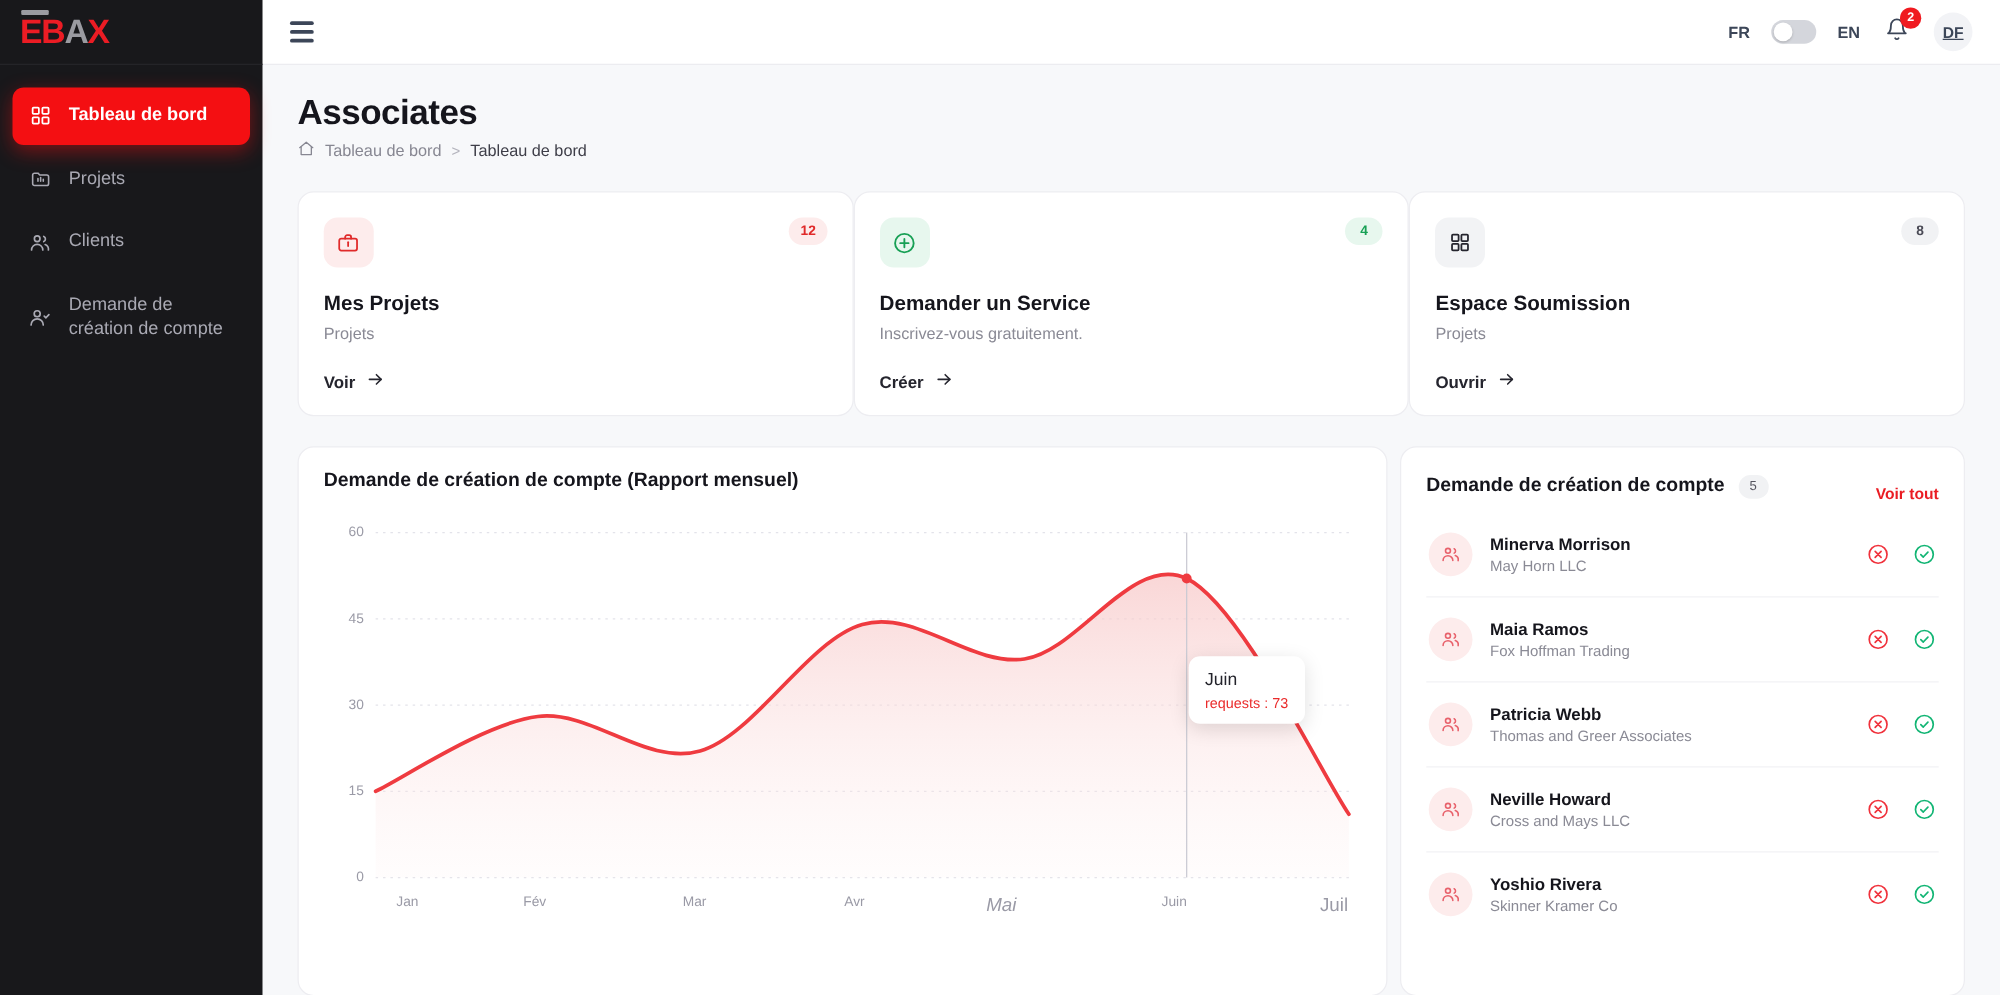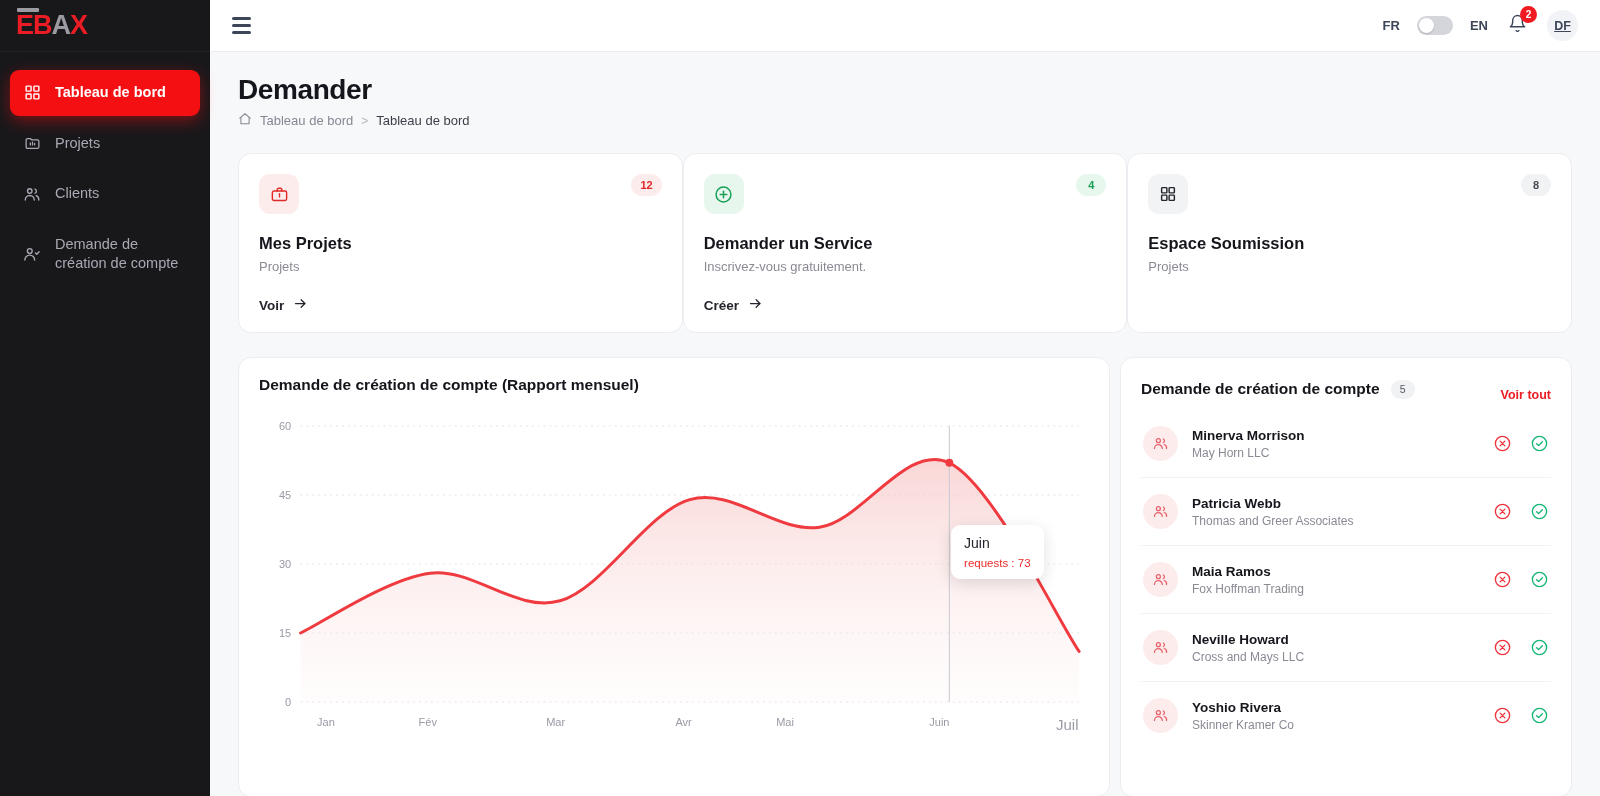--- a/index.html
+++ b/index.html
@@ -78,21 +78,21 @@
     font-size:12.5px; font-weight:bold; color:#3c4658; cursor:pointer;text-decoration:underline;
   }
 
   .content { flex:1 1 auto; padding:22px 28px 0 28px; overflow:hidden; }
   .page-title { font-size:28px; font-weight:bold; letter-spacing:-.4px; color:#15151c; }
   .breadcrumb { display:flex; align-items:center; gap:8px; margin-top:6px; font-size:13px; color:#878792; }
   .breadcrumb .sep { color:#b4b4bd; font-size:12px; }
   .breadcrumb .crumb-active { color:#3e3e48; }
 
   
-  .cards { display:flex; margin-top:24px; }
+  .cards { display:flex; margin-top:24px;justify-content:flex-end; }
   .card {
     flex:1 1 0; background:#fff; border:1px solid #ededf1; border-radius:13px;
     padding:20px 20px 18px 20px; min-height:180px;
     display:flex; flex-direction:column;
   }
   .card-top { display:flex; align-items:flex-start; }
   .card-icon {
     width:40px; height:40px; border-radius:11px;
     display:flex; align-items:center; justify-content:center;
   }
@@ -236,21 +236,21 @@
             </svg>
           </span>
           <span class="bell-badge">2</span>
         </div>
         <div class="avatar">DF</div>
       </div>
     </header>
 
     <div class="content">
 
-      <h1 class="page-title">Demander</h1>
+      <h1 class="page-title">Associates</h1>
       <div class="breadcrumb">
         <span>
           <svg width="14" height="14" viewBox="0 0 24 24" fill="none" stroke="#878792" stroke-width="1.8" stroke-linecap="round" stroke-linejoin="round">
             <path d="M3 10.5L12 3l9 7.5"></path>
               <path d="M5 9.5V20h14V9.5"></path>
           </svg>
         </span>
         <span>Tableau de bord</span>
         <span class="sep">&gt;</span>
         <span class="crumb-active">Tableau de bord</span>
@@ -313,20 +313,29 @@
                 <rect x="3.5" y="3.5" width="7" height="7" rx="1"></rect>
                   <rect x="13.5" y="3.5" width="7" height="7" rx="1"></rect>
                 <rect x="3.5" y="13.5" width="7" height="7" rx="1"></rect>
                   <rect x="13.5" y="13.5" width="7" height="7" rx="1"></rect>
               </svg>
             </div>
             <div class="card-badge gray">8</div>
           </div>
           <div class="card-title">Espace Soumission</div>
           <div class="card-sub">Projets</div>
+          <div class="card-link">
+            <span>Ouvrir</span>
+            <span>
+              <svg width="15" height="15" viewBox="0 0 24 24" fill="none" stroke="#25252e" stroke-width="2" stroke-linecap="round" stroke-linejoin="round">
+                  <path d="M4 12h15"></path>
+                  <path d="M13 6l6 6-6 6"></path>
+                </svg>
+            </span>
+          </div>
         </div>
 
       </section>
 
       <section class="bottom">
 
         <div class="chart-card">
           <div class="chart-title">Demande de création de compte (Rapport mensuel)</div>
           <div class="chart-area">
             <svg id="chart-svg" width="100%" height="330" viewBox="0 0 840 330" preserveAspectRatio="none">
@@ -349,21 +358,21 @@
             <div id="chart-labels">
                 <div style="font-size: 11px; color: rgb(154, 154, 166); transform: translate(-100%, -50%); white-space: nowrap; position: absolute; left: 32.1357px; top: 288px;">0</div>
                 <div style="font-size: 11px; color: rgb(154, 154, 166); transform: translate(-100%, -50%); white-space: nowrap; position: absolute; left: 32.1357px; top: 219px;">15</div>
                 <div style="font-size: 11px; color: rgb(154, 154, 166); transform: translate(-100%, -50%); white-space: nowrap; position: absolute; left: 32.1357px; top: 150px;">30</div>
                 <div style="font-size: 11px; color: rgb(154, 154, 166); transform: translate(-100%, -50%); white-space: nowrap; position: absolute; left: 32.1357px; top: 81px;">45</div>
                 <div style="font-size: 11px; color: rgb(154, 154, 166); transform: translate(-100%, -50%); white-space: nowrap; position: absolute; left: 32.1357px; top: 12px;">60</div>
                 <div style="font-size: 11px; color: rgb(154, 154, 166); transform: translate(-50%, 0px); white-space: nowrap; position: absolute; left: 40.9px; top: 302px; margin-left: 26px;">Jan</div>
                 <div style="font-size: 11px; color: rgb(154, 154, 166); transform: translate(-50%, 0px); white-space: nowrap; position: absolute; left: 168.794px; top: 302px;">Fév</div>
                 <div style="font-size: 11px; color: rgb(154, 154, 166); transform: translate(-50%, 0px); white-space: nowrap; position: absolute; left: 296.687px; top: 302px;">Mar</div>
                 <div style="font-size: 11px; color: rgb(154, 154, 166); transform: translate(-50%, 0px); white-space: nowrap; position: absolute; left: 424.581px; top: 302px;">Avr</div>
-                <div style="font-size: 11px; color: rgb(154, 154, 166); transform: translate(-50%, 0px); white-space: nowrap; position: absolute; left: 526px; top: 302px;">Mai</div>
+                <div style="font-size: 15px; color: rgb(154, 154, 166); transform: translate(-50%, 0px); white-space: nowrap; position: absolute; left: 542px; top: 302px; font-style: italic;">Mai</div>
                 <div style="font-size: 11px; color: rgb(154, 154, 166); transform: translate(-50%, 0px); white-space: nowrap; position: absolute; left: 680.368px; top: 302px;">Juin</div>
                 <div style="font-size: 15px; color: rgb(154, 154, 166); transform: translate(-50%, 0px); white-space: nowrap; position: absolute; left: 808.262px; top: 302px;">Juil</div>
               </div>
             <div id="chart-tooltip" style="position: absolute; background: rgb(255, 255, 255); border-radius: 9px; box-shadow: rgba(0, 0, 0, 0.13) 0px 4px 16px; padding: 10px 13px; pointer-events: none; left: 692.054px; top: 110.8px;">
               <div style="font-size:14px; color:#23232b;">Juin</div>
               <div style="font-size:11.5px; color:#ea2b2b; margin-top:6px;">requests : 73</div>
             </div>
           </div>
         </div>
 
@@ -405,22 +414,22 @@
               <div class="req-row">
                 <div class="req-avatar">
                   <svg width="17" height="17" viewBox="0 0 24 24" fill="none" stroke="#e8616b" stroke-width="1.8" stroke-linecap="round" stroke-linejoin="round">
                     <circle cx="9" cy="8" r="2.8"></circle>
                     <path d="M3.5 19a5.5 5.5 0 0 1 11 0"></path>
                     <path d="M16 5.6a2.8 2.8 0 0 1 0 5"></path>
                     <path d="M17.3 13.4A5 5 0 0 1 20.5 19"></path>
                   </svg>
                 </div>
                 <div>
-                  <div class="req-name">Patricia Webb</div>
-                  <div class="req-org">Thomas and Greer Associates</div>
+                  <div class="req-name">Maia Ramos</div>
+                  <div class="req-org">Fox Hoffman Trading</div>
                 </div>
                 <div class="req-actions">
                   <span class="act-btn">
                     <svg width="19" height="19" viewBox="0 0 24 24" fill="none" stroke="#f0323c" stroke-width="1.7" stroke-linecap="round" stroke-linejoin="round">
                       <circle cx="12" cy="12" r="9"></circle>
                       <path d="M9 9l6 6M15 9l-6 6"></path>
                     </svg>
                   </span>
                   <span class="act-btn">
                     <svg width="19" height="19" viewBox="0 0 24 24" fill="none" stroke="#12b574" stroke-width="1.7" stroke-linecap="round" stroke-linejoin="round">
@@ -433,22 +442,22 @@
               <div class="req-row">
                 <div class="req-avatar">
                   <svg width="17" height="17" viewBox="0 0 24 24" fill="none" stroke="#e8616b" stroke-width="1.8" stroke-linecap="round" stroke-linejoin="round">
                     <circle cx="9" cy="8" r="2.8"></circle>
                     <path d="M3.5 19a5.5 5.5 0 0 1 11 0"></path>
                     <path d="M16 5.6a2.8 2.8 0 0 1 0 5"></path>
                     <path d="M17.3 13.4A5 5 0 0 1 20.5 19"></path>
                   </svg>
                 </div>
                 <div>
-                  <div class="req-name">Maia Ramos</div>
-                  <div class="req-org">Fox Hoffman Trading</div>
+                  <div class="req-name">Patricia Webb</div>
+                  <div class="req-org">Thomas and Greer Associates</div>
                 </div>
                 <div class="req-actions">
                   <span class="act-btn">
                     <svg width="19" height="19" viewBox="0 0 24 24" fill="none" stroke="#f0323c" stroke-width="1.7" stroke-linecap="round" stroke-linejoin="round">
                       <circle cx="12" cy="12" r="9"></circle>
                       <path d="M9 9l6 6M15 9l-6 6"></path>
                     </svg>
                   </span>
                   <span class="act-btn">
                     <svg width="19" height="19" viewBox="0 0 24 24" fill="none" stroke="#12b574" stroke-width="1.7" stroke-linecap="round" stroke-linejoin="round">

